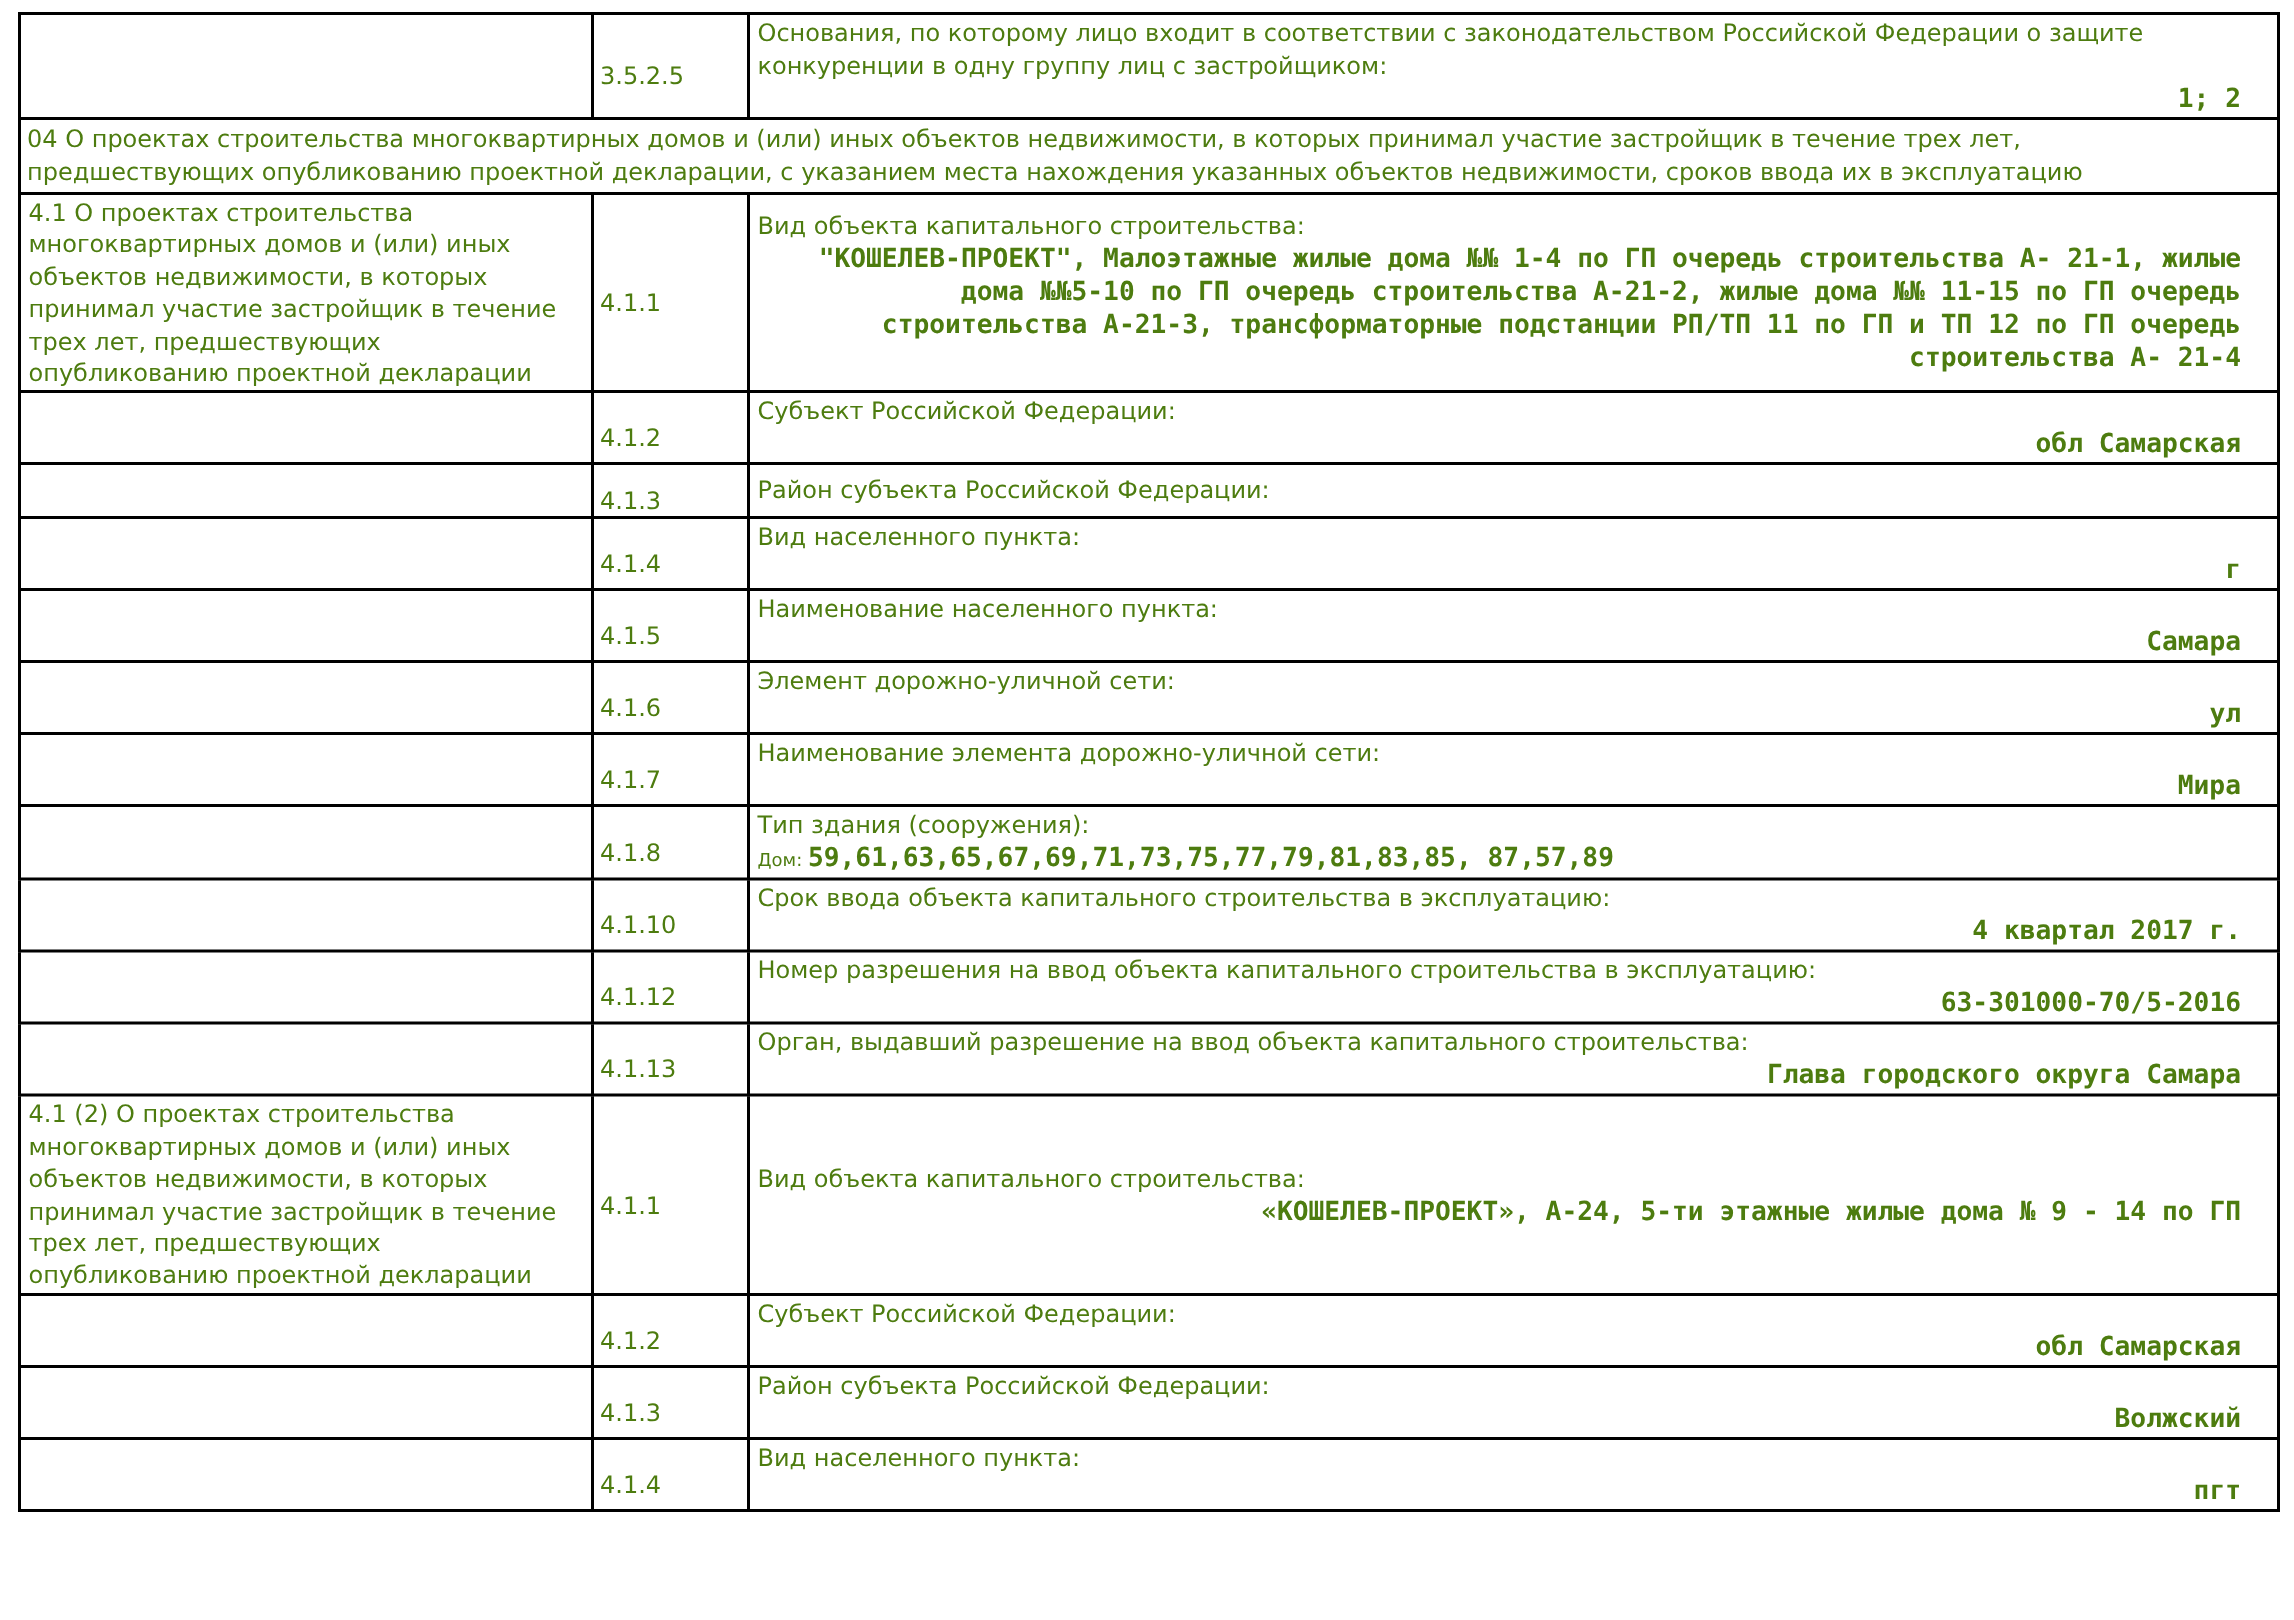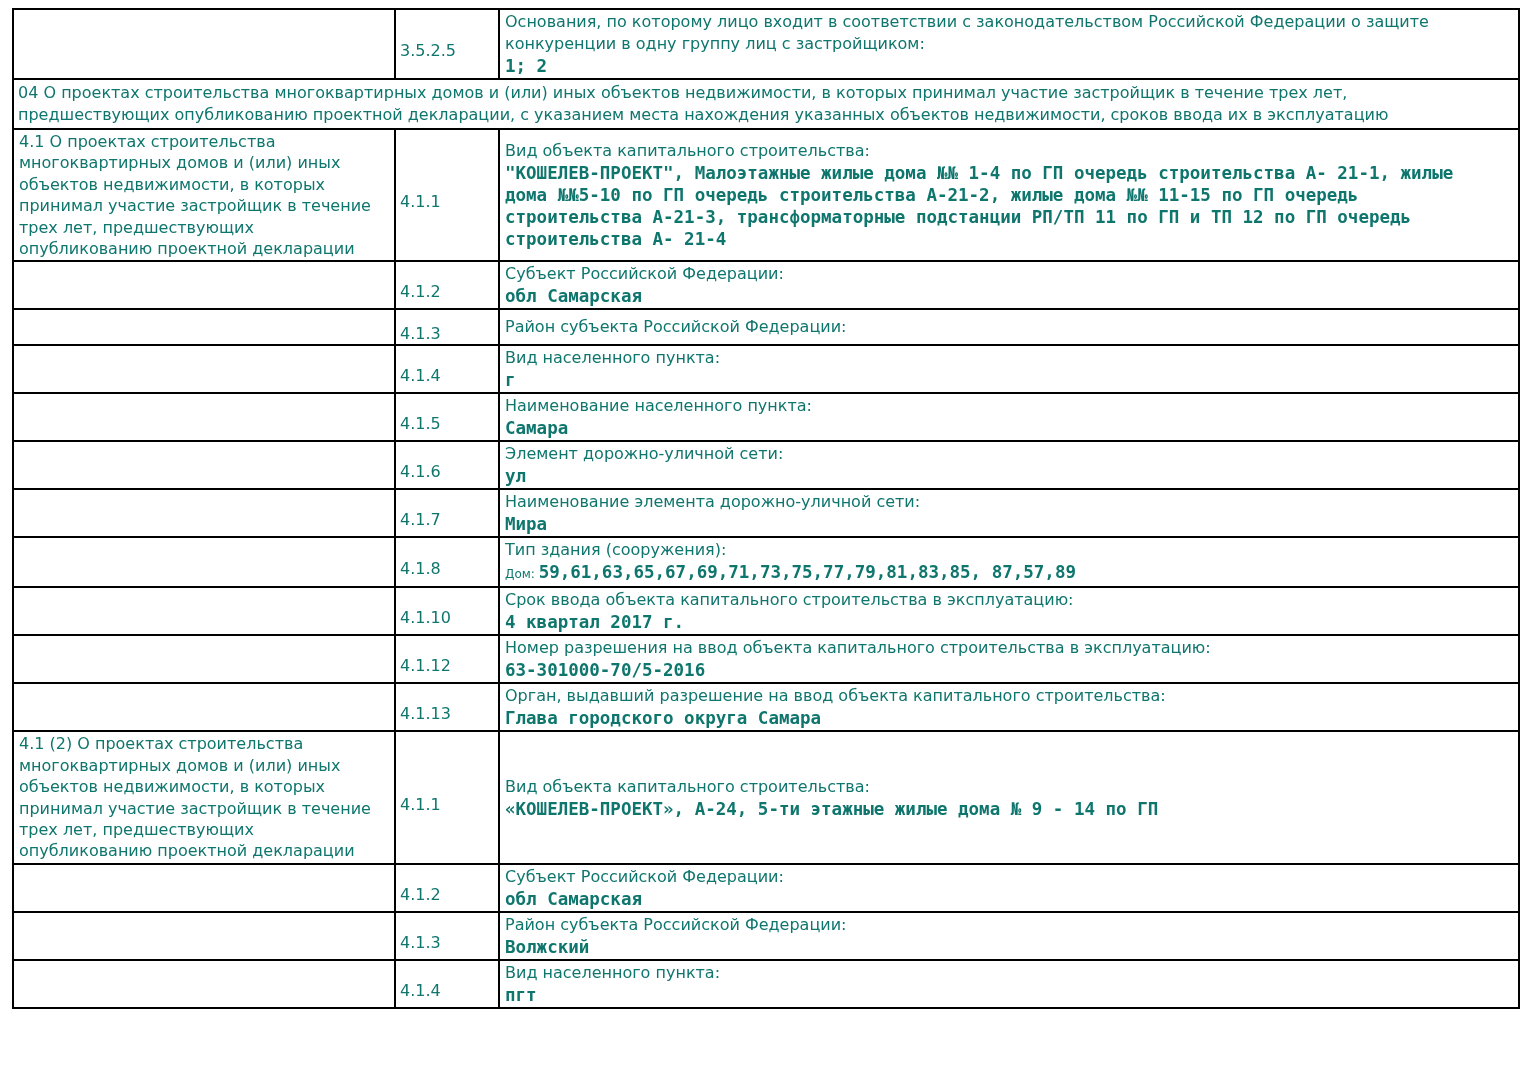--- a/index.html
+++ b/index.html
@@ -10,21 +10,21 @@
     border-collapse: collapse;
     table-layout: fixed;
     width: 1506px;
     background: #ffffff;
   }
   td {
     border: 2px solid #000000;
     vertical-align: middle;
     padding: 0;
     overflow: hidden;
-    color: #0f766e;
+    color: #4d7c0f;
   }
 
   
   td.c-desc {
     vertical-align: top;
     padding: 1px 12px 1px 5px;
     font-family: "DejaVu Sans", sans-serif;
     font-size: 16px;
     line-height: 21.4px;
     margin-top: 36px;
@@ -41,20 +41,21 @@
   .lbl {
     font-family: "DejaVu Sans", sans-serif;
     font-size: 16px;
     line-height: 22px;
   }
   .val {
     font-family: "DejaVu Sans Mono", monospace;
     font-weight: bold;
     font-size: 17.5px;
     line-height: 22px;
+    text-align: right;
   }
   .valline { line-height: 22px; }
   .pfx {
     font-family: "DejaVu Sans", sans-serif;
     font-size: 12px;
     line-height: 22px;
   }
   
   td.c-section {
     padding: 2px 24px 2px 4px;

